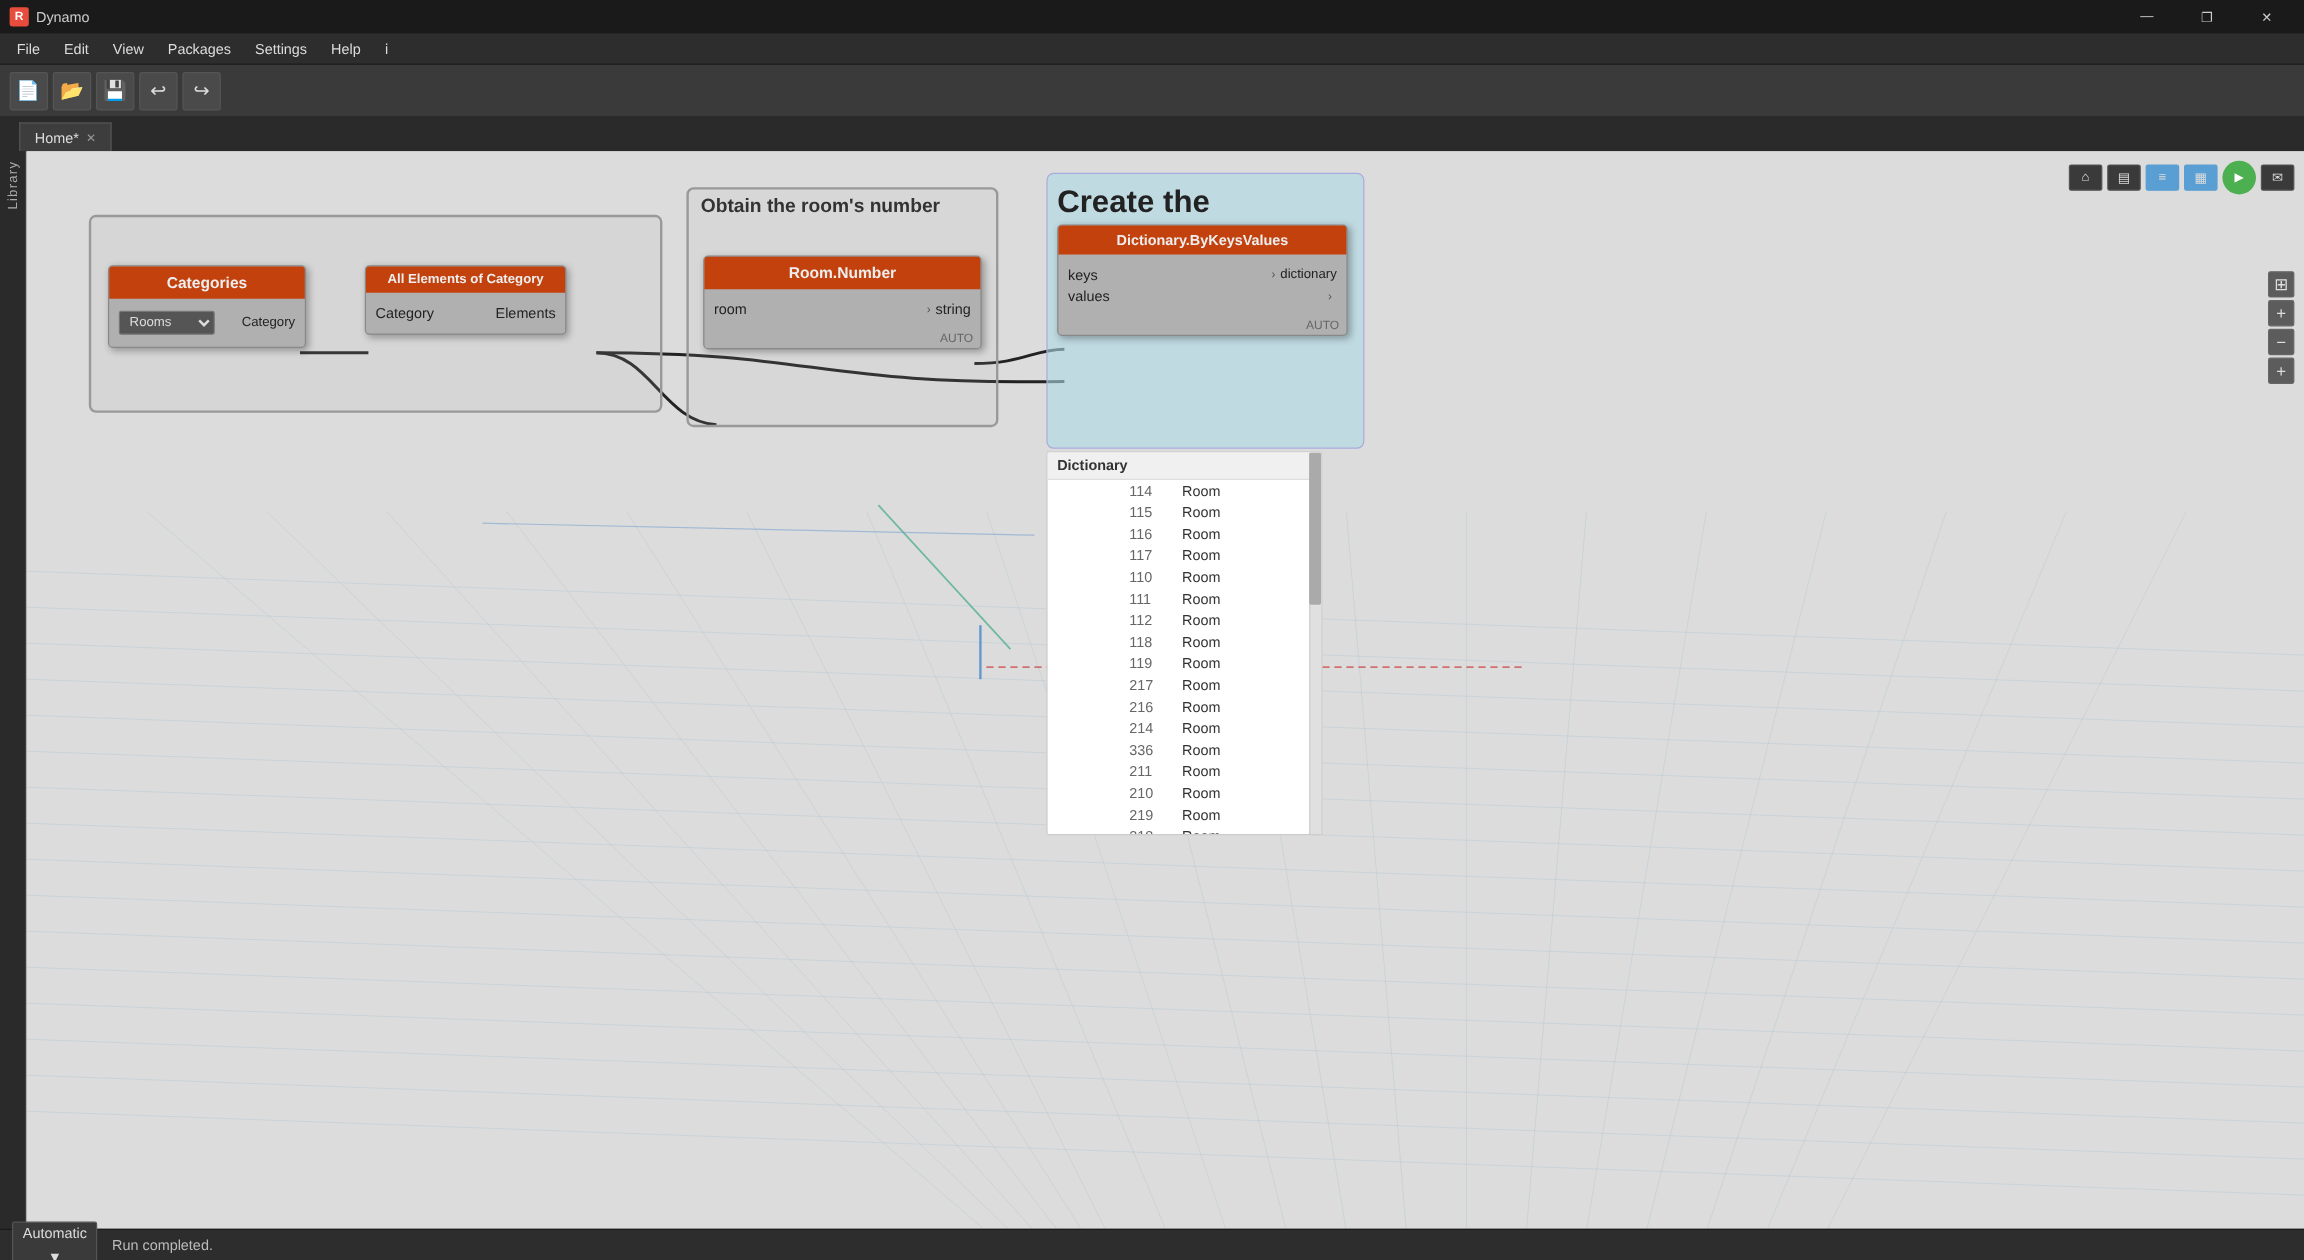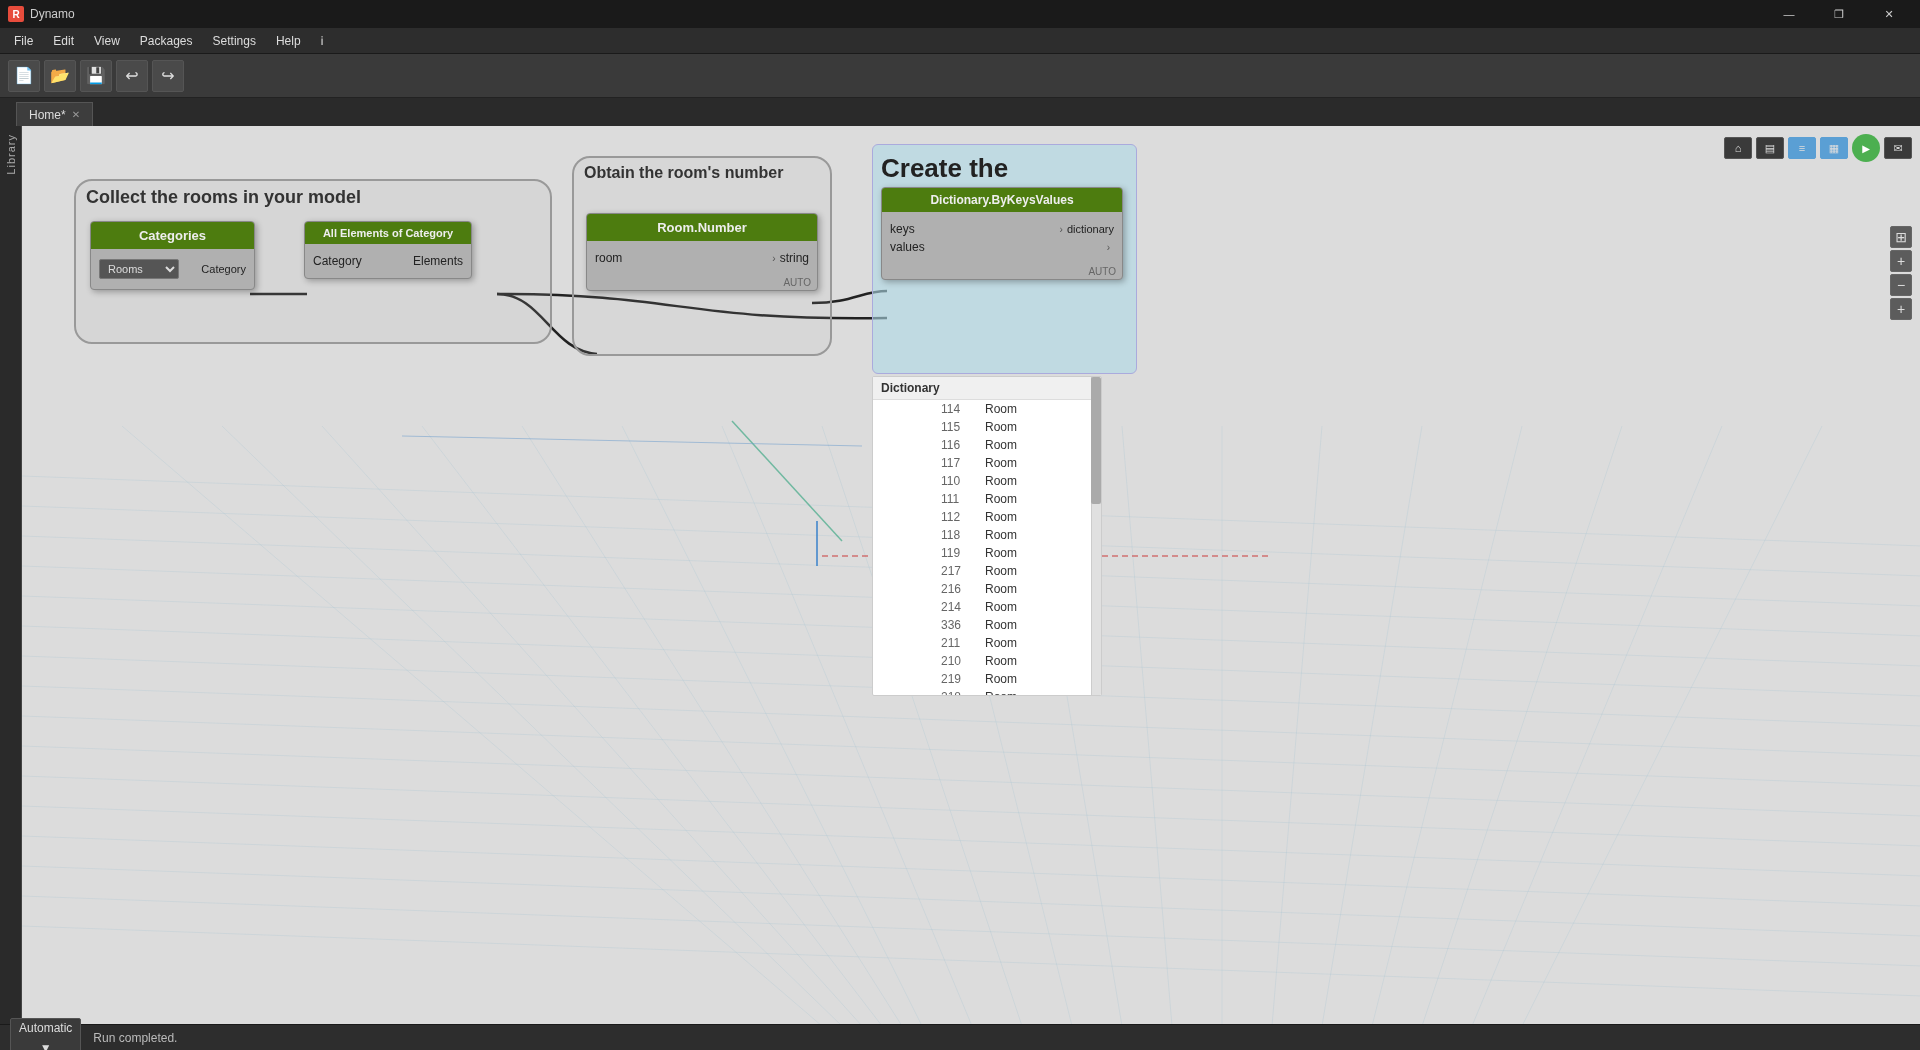--- a/index.html
+++ b/index.html
@@ -139,21 +139,21 @@
     
     .node {
       position: absolute;
       background: #b0b0b0;
       border: 1px solid #888;
       border-radius: 4px;
       box-shadow: 2px 2px 6px rgba(0,0,0,0.3);
     }
 
     .node-header {
-      background: #4d7c0f;
+      background: #c2410c;
       color: #eee;
       font-size: 13px;
       font-weight: 600;
       padding: 6px 10px;
       border-radius: 3px 3px 0 0;
       text-align: center;
     }
 
     .node-body {
       padding: 6px 8px;
@@ -181,21 +181,21 @@
       text-align: right;
       font-size: 10px;
       color: #666;
       padding: 2px 6px;
     }
 
     
     .group-box {
       position: absolute;
       border: 2px solid #999;
-      border-radius: 18px;
+      border-radius: 6px;
       background: rgba(180,180,180,0.15);
     }
     .group-title {
       font-size: 18px;
       font-weight: 600;
       color: #333;
       padding: 6px 10px;
     }
 
     
@@ -459,21 +459,20 @@
     <path d="M 228 168 C 255 168 260 168 285 168" stroke="#222" stroke-width="2.5" fill="none"></path>
 
     <path d="M 475 168 C 520 168 530 225 575 228" stroke="#222" stroke-width="2.5" fill="none"></path>
 
     <path d="M 790 177 C 830 177 840 165 865 165" stroke="#222" stroke-width="2.5" fill="none"></path>
 
     <path d="M 475 168 C 660 168 660 195 865 192" stroke="#222" stroke-width="2.5" fill="none"></path>
   </svg>
 
   <div class="group-box" style="left:52px; top:53px; width:478px; height:165px; border-color:#999; background:rgba(180,180,180,0.15);">
-    <div class="group-title">Collect the rooms in your model</div>
 
     <div class="node" style="left:14px; top:40px; width:165px; background:#b0b0b0; border-color:#888;">
       <div class="node-header">
         <span>Categories</span>
       </div>
       <div class="node-body">
         <div class="port-row">
           <select class="rooms-select">
             <option>Rooms</option>
           </select>

